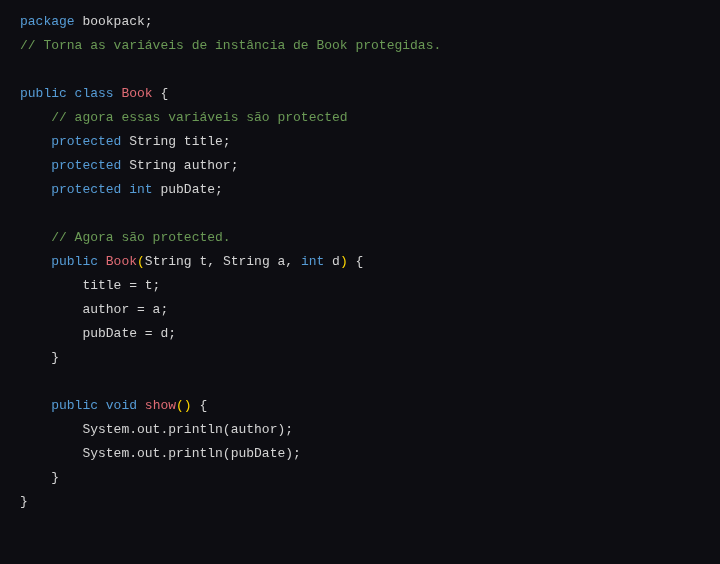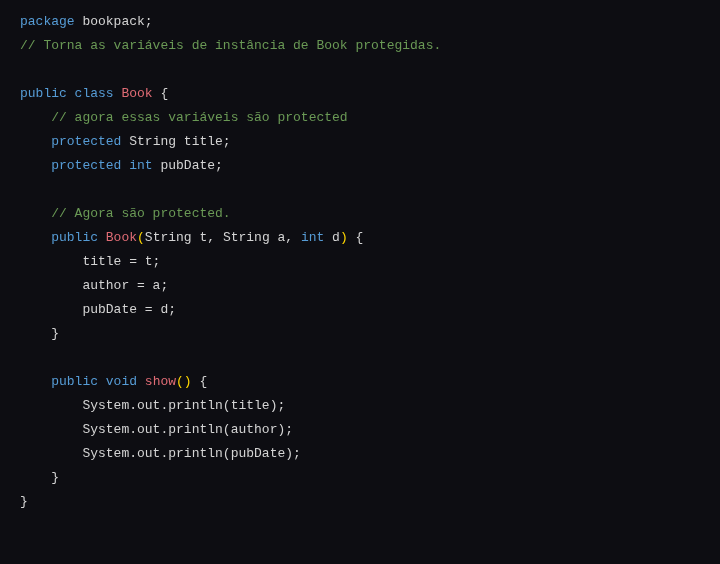--- a/index.html
+++ b/index.html
@@ -30,28 +30,28 @@
 </head>
 <body>
 
 <div>
   <div class="line"><span class="keyword">package</span><span class="white"> bookpack</span><span class="white">;</span></div>
   <div class="line"><span class="comment">// Torna as variáveis de instância de Book protegidas.</span></div>
   <div class="line"> </div>
   <div class="line"><span class="keyword">public</span><span class="keyword"> class</span><span class="redname"> Book</span><span class="white"> {</span></div>
   <div class="line"><span class="comment">    // agora essas variáveis são protected</span></div>
   <div class="line"><span class="keyword">    protected</span><span class="white"> String</span><span class="white"> title</span><span class="white">;</span></div>
+  <div class="line"><span class="keyword">    protected</span><span class="white"> String</span><span class="white"> author</span><span class="white">;</span></div>
   <div class="line"><span class="keyword">    protected</span><span class="keyword"> int</span><span class="white"> pubDate</span><span class="white">;</span></div>
   <div class="line"> </div>
   <div class="line"><span class="comment">    // Agora são protected.</span></div>
   <div class="line"><span class="keyword">    public</span><span class="redname"> Book</span><span class="paren">(</span><span class="white">String</span><span class="white"> t</span><span class="white">, </span><span class="white">String</span><span class="white"> a</span><span class="white">, </span><span class="keyword">int</span><span class="white"> d</span><span class="paren">)</span><span class="white"> {</span></div>
   <div class="line"><span class="white">        title = t;</span></div>
   <div class="line"><span class="white">        author = a;</span></div>
   <div class="line"><span class="white">        pubDate = d;</span></div>
   <div class="line"><span class="white">    }</span></div>
   <div class="line"> </div>
   <div class="line"><span class="keyword">    public</span><span class="keyword"> void</span><span class="redname"> show</span><span class="paren">()</span><span class="white"> {</span></div>
-  <div class="line"><span class="white">        System.out.println</span><span class="white">(title);</span></div>
   <div class="line"><span class="white">        System.out.println</span><span class="white">(author);</span></div>
   <div class="line"><span class="white">        System.out.println</span><span class="white">(pubDate);</span></div>
   <div class="line"><span class="white">    }</span></div>
   <div class="line"><span class="white">}</span></div>
 </div>
 
 </body></html>

